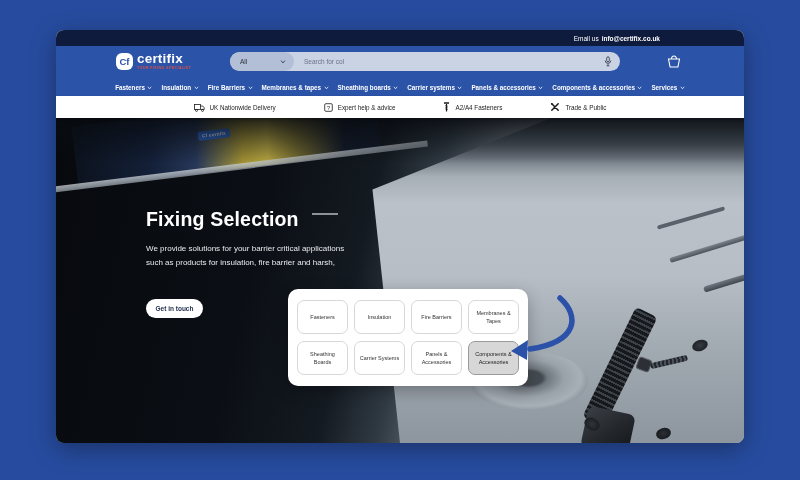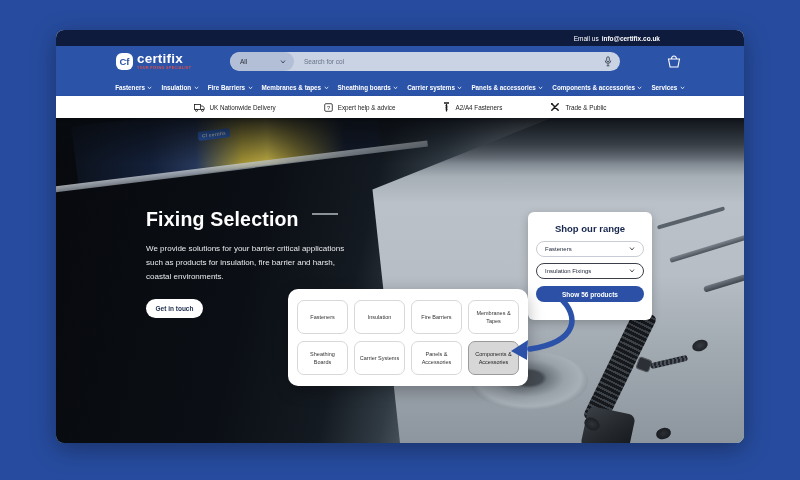--- a/index.html
+++ b/index.html
@@ -343,40 +343,23 @@
     <div class="abs prop rod3"></div>
     <div class="abs prop dot1"></div>
     <div class="abs prop dot2"></div>
     <div class="abs prop dot3"></div>
 
     <div class="abs hero-copy hero-title">Fixing Selection</div>
     <div class="abs hero-copy title-dash"></div>
     <div class="abs hero-copy hero-desc">
       <div>We provide solutions for your barrier critical applications</div>
       <div>such as products for insulation, fire barrier and harsh,</div>
-      <div>coastal environments.</div>
     </div>
     <div class="abs cta">Get in touch</div>
 
-    <div class="abs shop-card">
-      <div class="shop-title">Shop our range</div>
-      <div class="dd">
-        <span>Fasteners</span>
-        <svg width="6" height="4" viewBox="0 0 6 4">
-            <path d="M1 0.5 L3 3 L5 0.5" fill="none" stroke="#444" stroke-width="0.9"></path>
-          </svg>
-      </div>
-      <div class="dd active">
-        <span>Insulation Fixings</span>
-        <svg width="6" height="4" viewBox="0 0 6 4">
-            <path d="M1 0.5 L3 3 L5 0.5" fill="none" stroke="#444" stroke-width="0.9"></path>
-          </svg>
-      </div>
-      <div class="shop-btn">Show 56 products</div>
-    </div>
 
     <div class="abs popup">
       <div class="cat-btn">Fasteners</div>
       <div class="cat-btn">Insulation</div>
       <div class="cat-btn">Fire Barriers</div>
       <div class="cat-btn">Membranes &amp; Tapes</div>
       <div class="cat-btn">Sheathing Boards</div>
       <div class="cat-btn">Carrier Systems</div>
       <div class="cat-btn">Panels &amp; Accessories</div>
       <div class="cat-btn active">Components &amp; Accessories</div>

